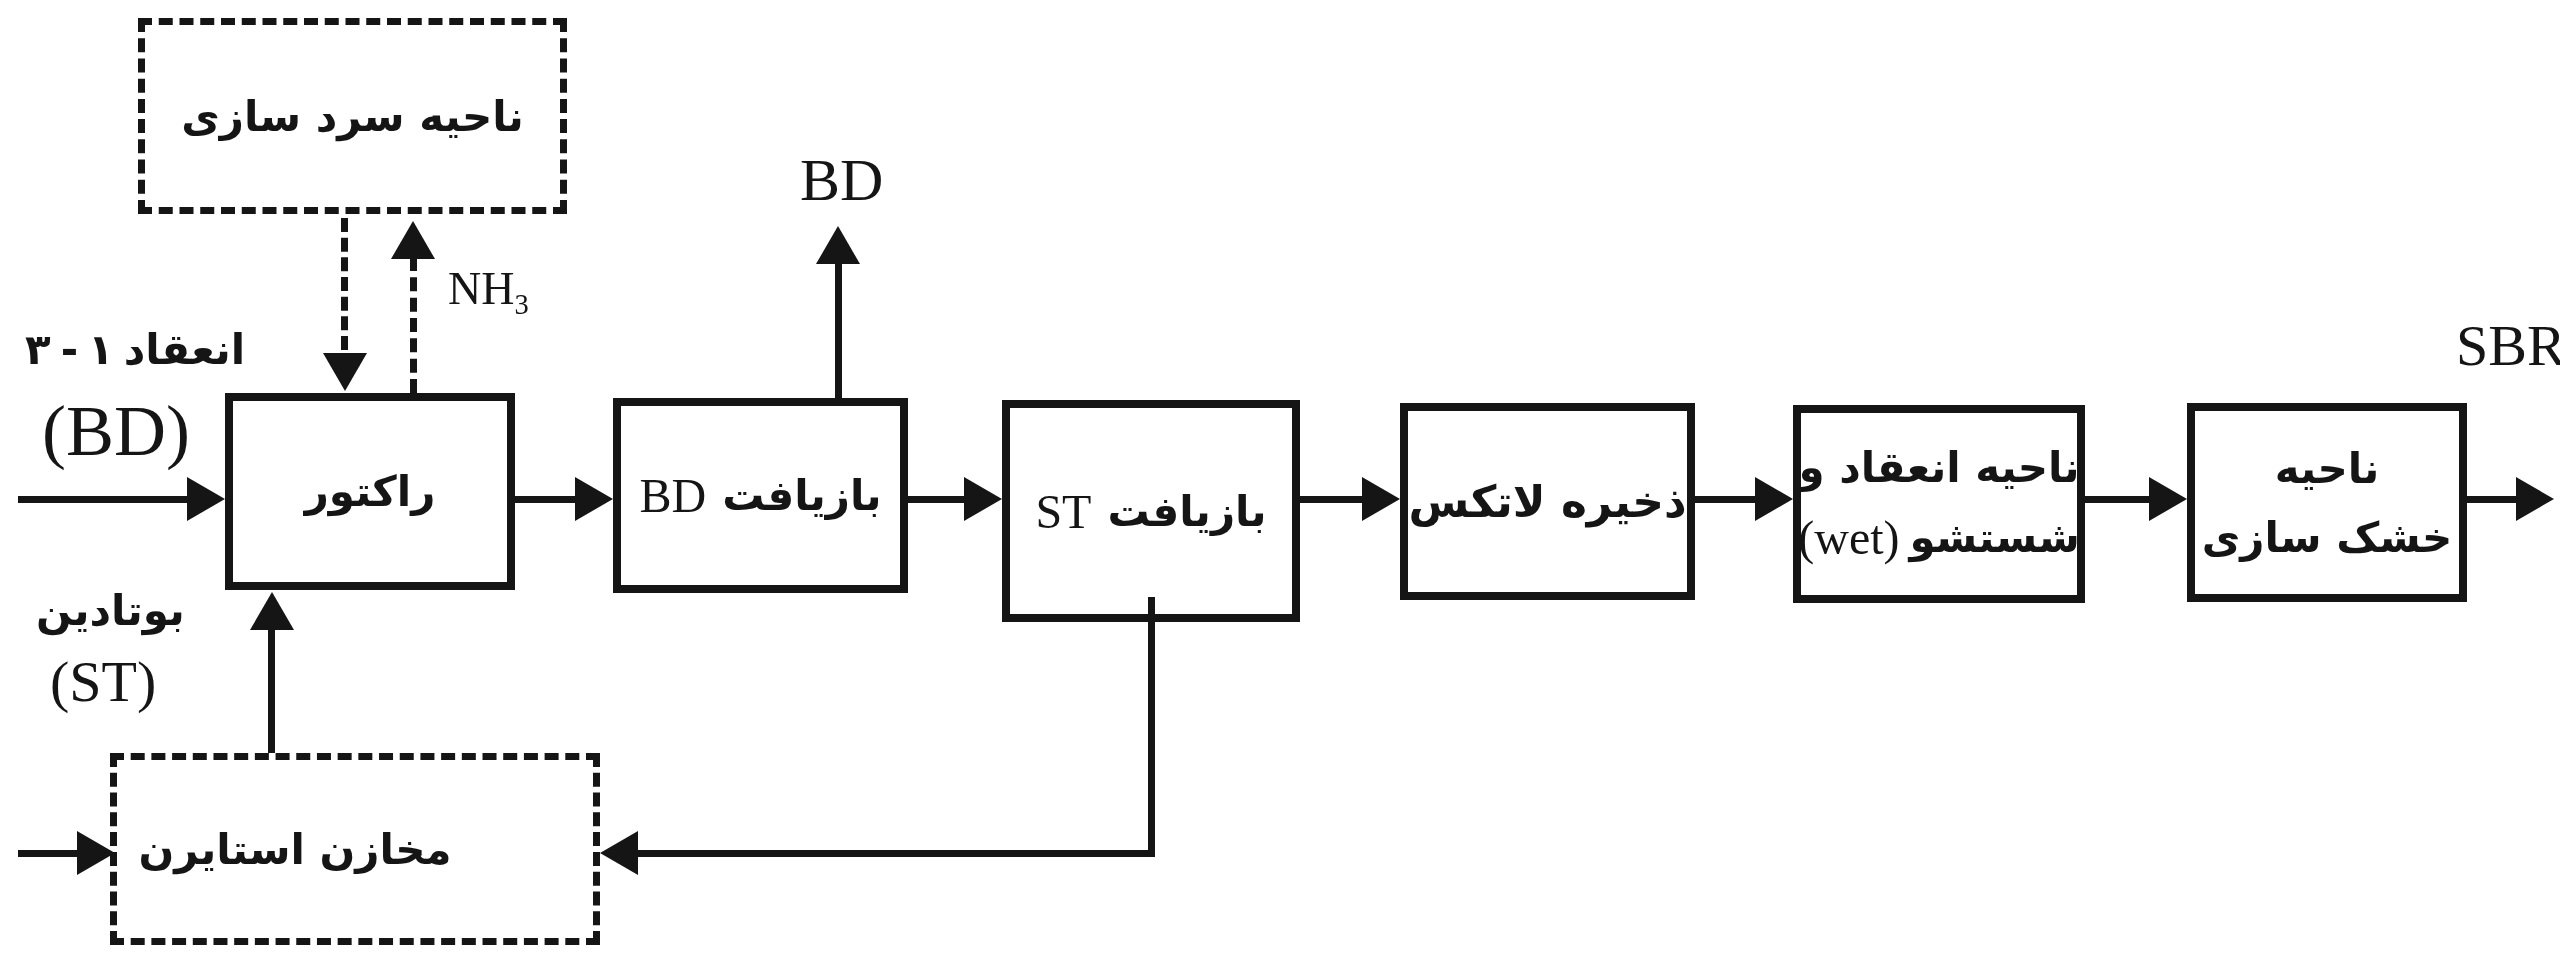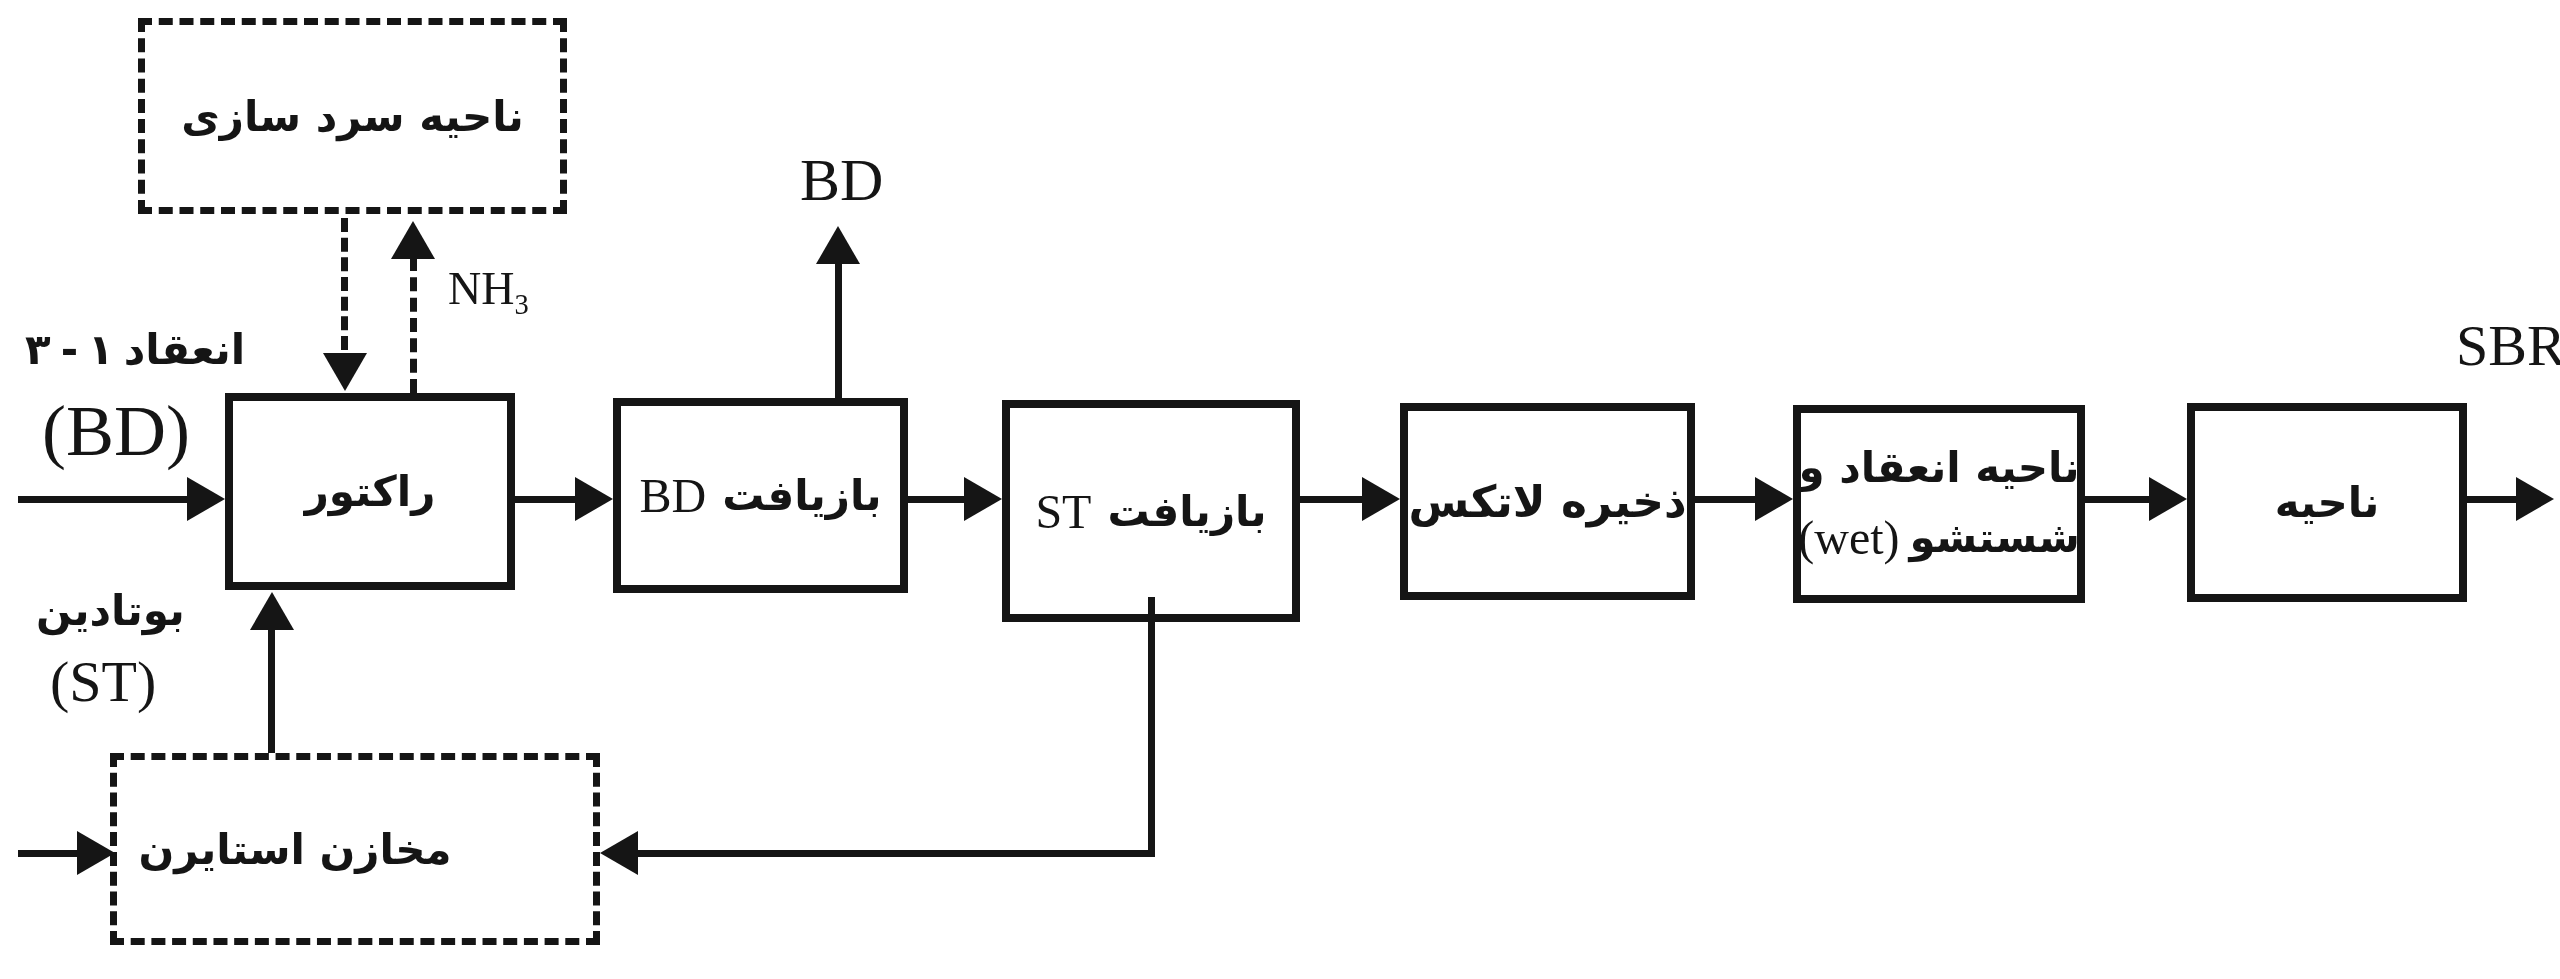--- a/index.html
+++ b/index.html
@@ -101,20 +101,21 @@
   <div class="box col" style="left:1793px;top:405px;width:292px;height:198px;gap:18px">
     <span class="fa">ناحیه انعقاد و</span>
     <span class="rowlbl" style="gap:10px">
       <span class="lat">(wet)</span>
       <span class="fa">شستشو</span>
     </span>
   </div>
 
   <div class="box col" style="left:2187px;top:403px;width:280px;height:199px;">
     <span class="fa">ناحیه</span>
+    <span class="fa">خشک سازی</span>
   </div>
 
   <div class="shaft-h" style="left:18px;top:496px;width:169px"></div>
   <div class="head-r" style="left:187px;top:477px"></div>
 
   <div class="shaft-h" style="left:515px;top:496px;width:60px"></div>
   <div class="head-r" style="left:575px;top:477px"></div>
 
   <div class="shaft-h" style="left:908px;top:496px;width:56px"></div>
   <div class="head-r" style="left:964px;top:477px"></div>

